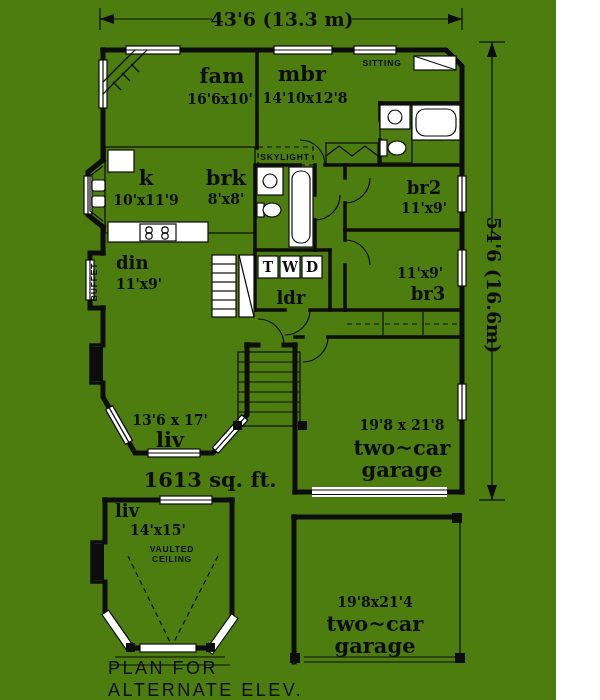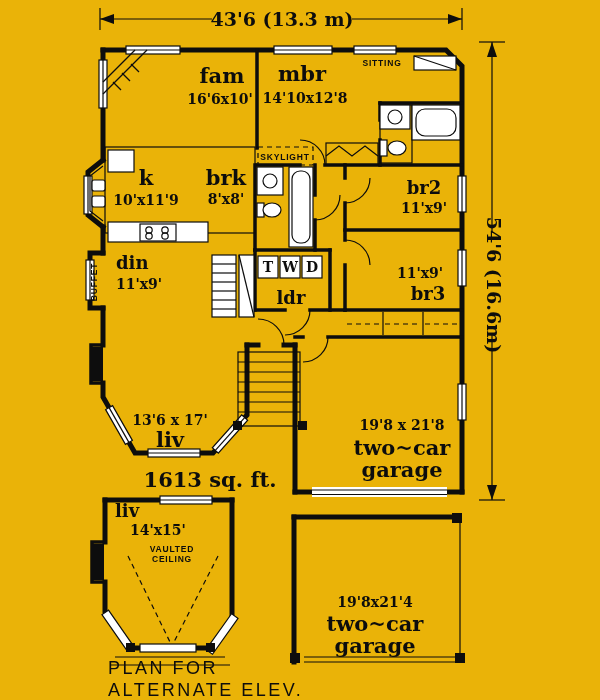--- a/index.html
+++ b/index.html
@@ -1,16 +1,16 @@
 <!DOCTYPE html>
 <html><head>
 <meta charset="utf-8">
 <style>
   html,body{margin:0;padding:0;background:#ffffff;}
-  .stage{width:600px;height:700px;position:relative;background:#eab308;overflow:hidden;}
+  .stage{width:556px;height:700px;position:relative;background:#4d7c0f;overflow:hidden;}
   svg{display:block;}
   svg text{fill:#0d0d0d;}
   .big {font:700 21px "DejaVu Serif", serif;}
   .med {font:700 18px "DejaVu Serif", serif;}
   .size{font:700 14px "DejaVu Serif", serif;}
   .tiny{font:700 8.5px "Liberation Sans", sans-serif;letter-spacing:.8px;}
   .dim {font:700 19px "DejaVu Serif", serif;}
   .cap {font:400 18px "Liberation Sans", sans-serif;letter-spacing:2.5px;}
   .wall-ext{stroke:#0d0d0d;stroke-width:5;fill:none;stroke-linecap:square;}
   .wall-int{stroke:#0d0d0d;stroke-width:3.5;fill:none;stroke-linecap:square;}

